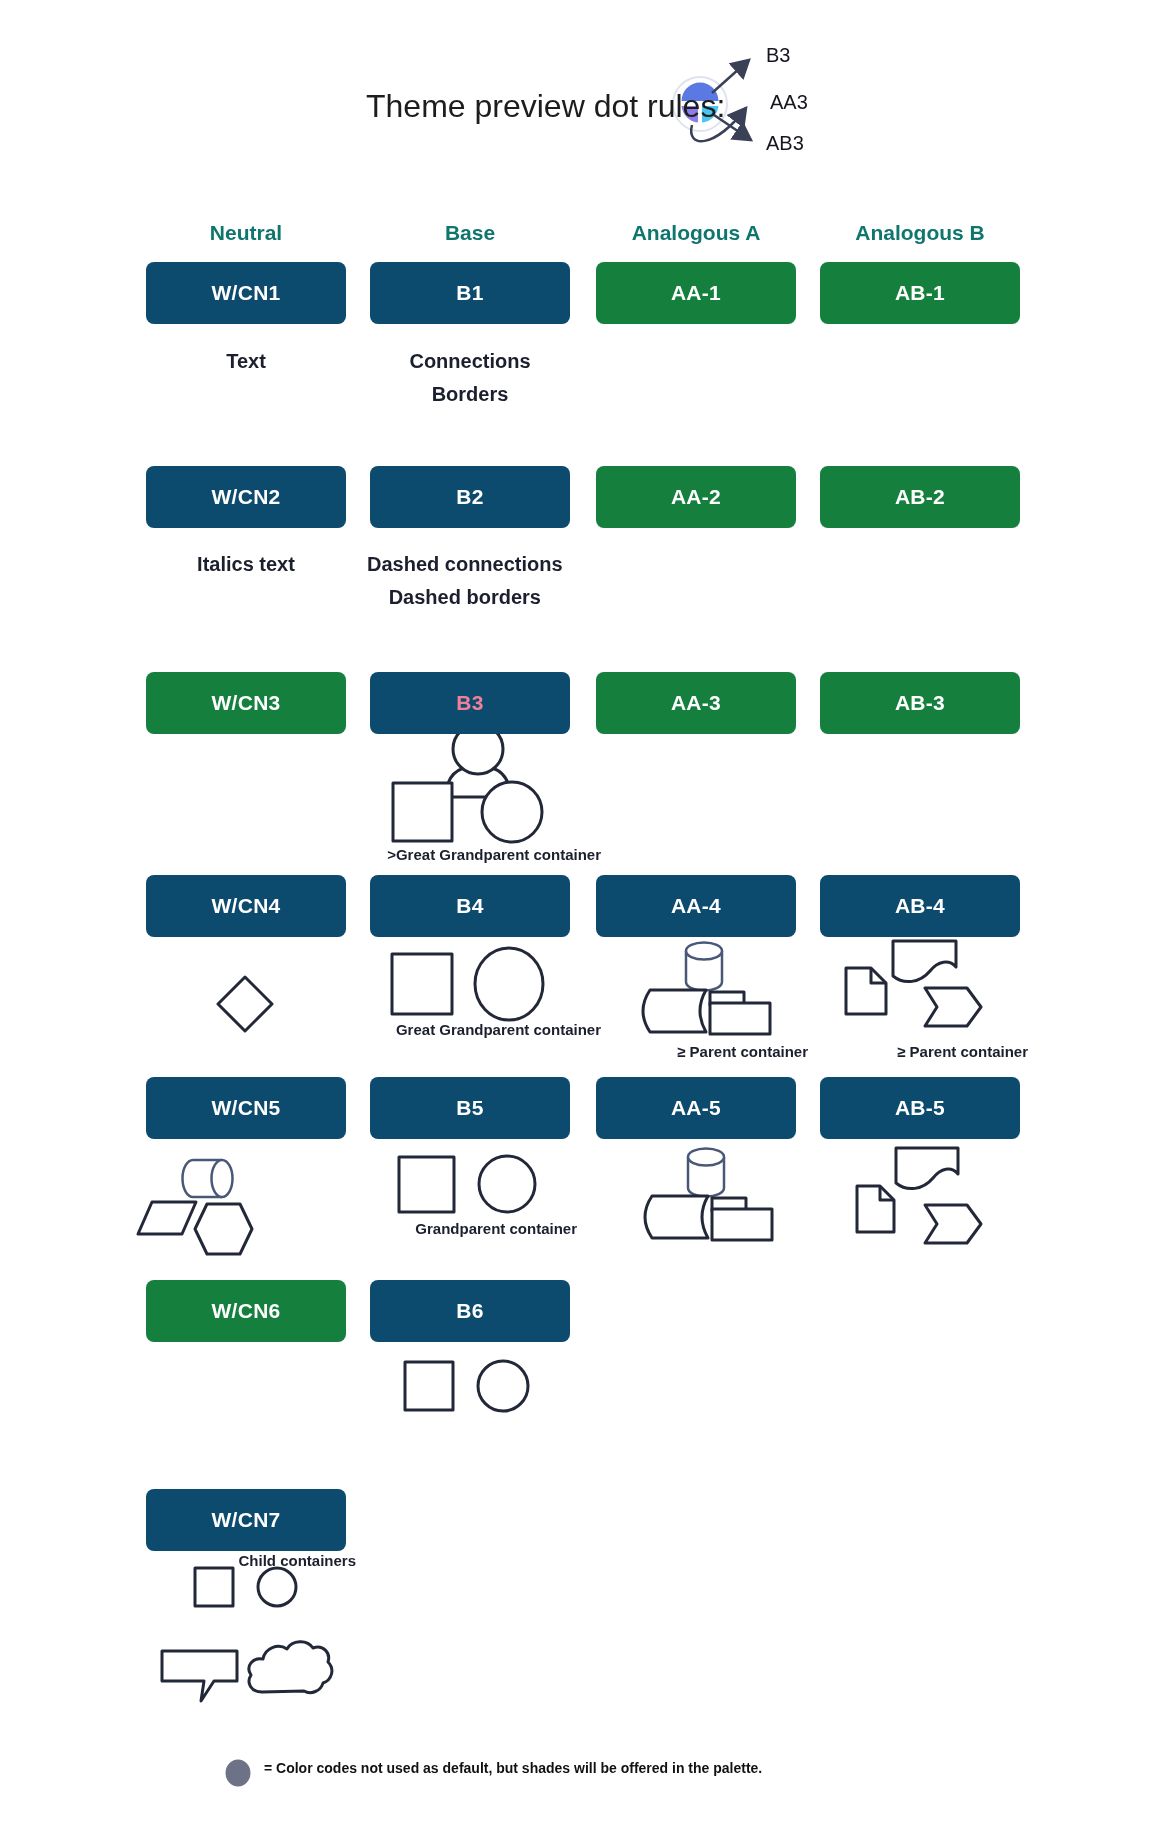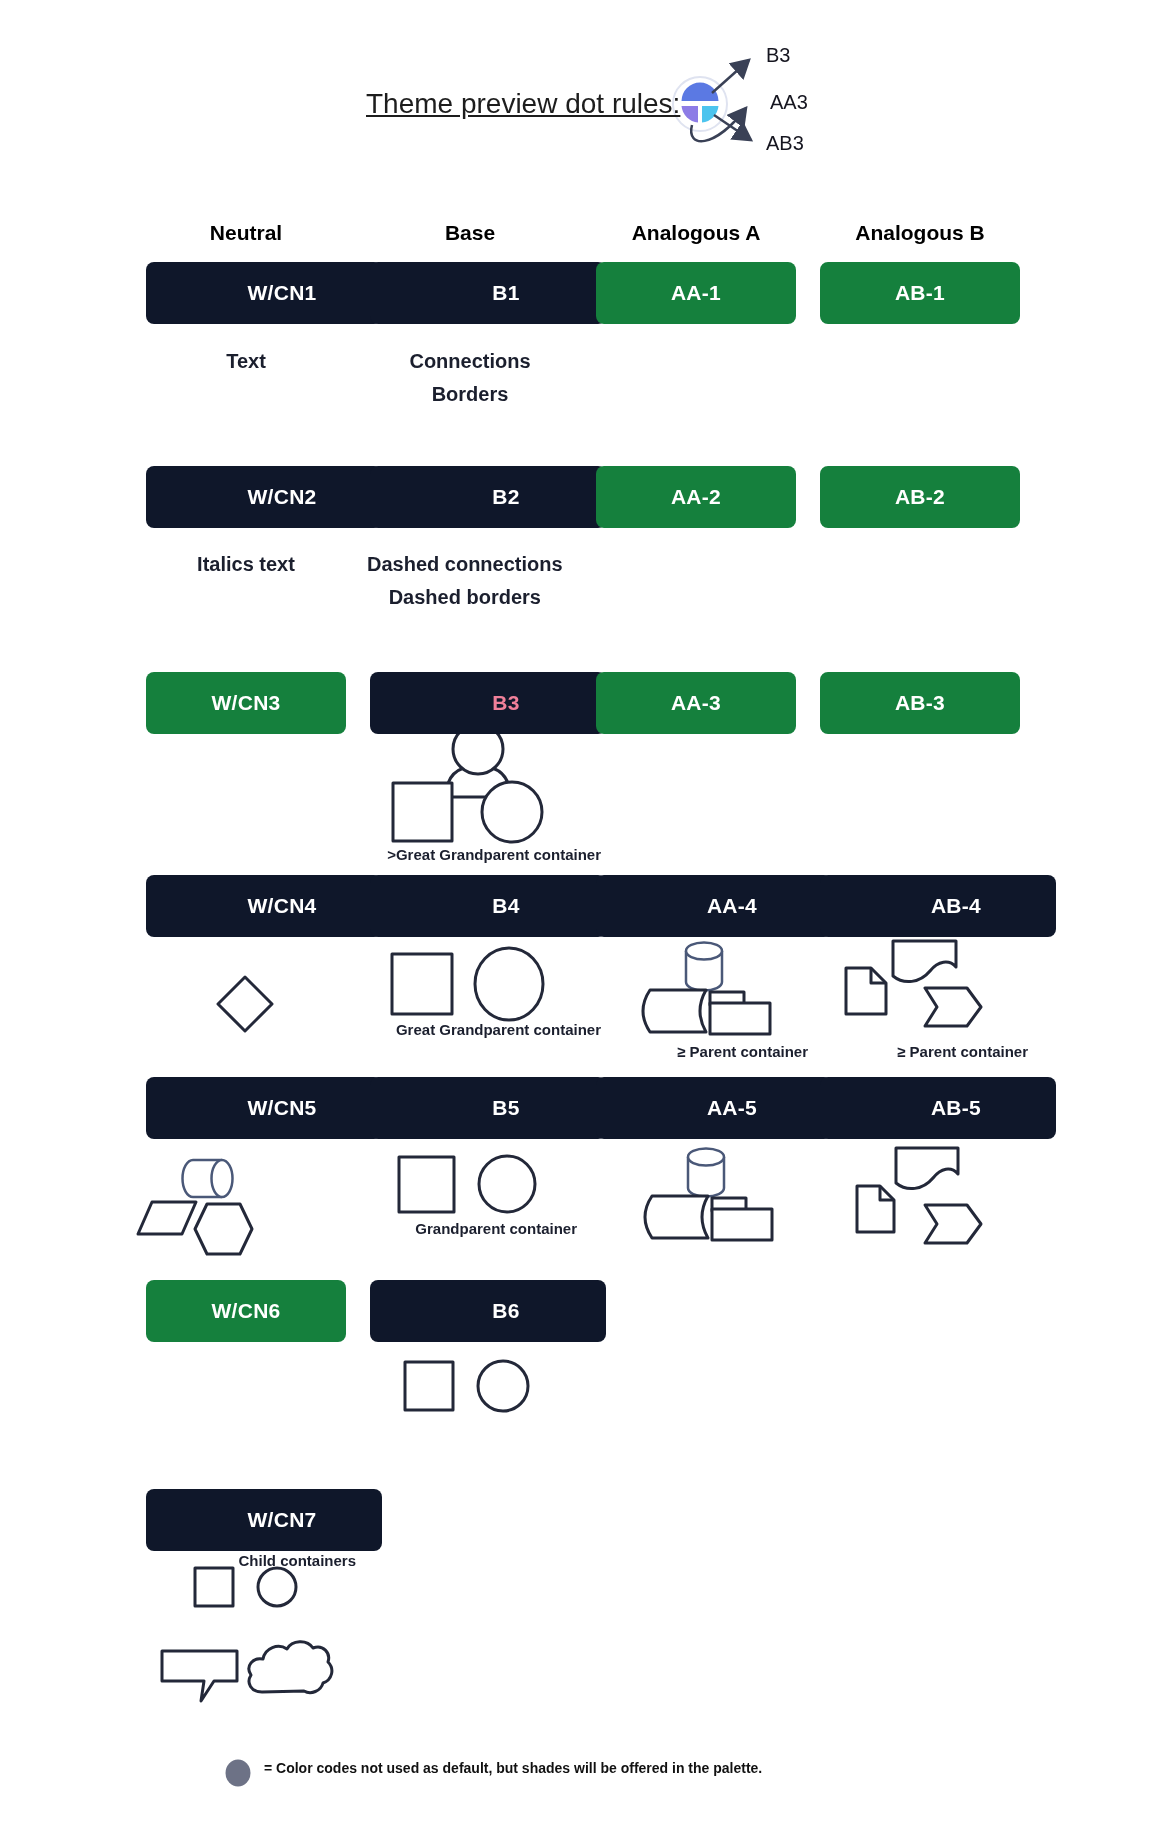--- a/index.html
+++ b/index.html
@@ -1,26 +1,26 @@
 <!DOCTYPE html>
 <html><head>
 <meta charset="utf-8">
 <style>
   html,body{margin:0;padding:0;background:#ffffff;}
   .canvas{position:relative;width:1164px;height:1822px;background:#ffffff;
           font-family:"Liberation Sans",sans-serif;overflow:hidden;}
   .overlay{position:absolute;left:0;top:0;pointer-events:none;}
-  .title{position:absolute;left:366px;top:88px;font-size:28px;color:#1d1d1d;white-space:nowrap;text-decoration:underline;}
+  .title{position:absolute;left:366px;top:88px;font-size:32px;color:#1d1d1d;white-space:nowrap;}
   .dot-label{position:absolute;font-size:20px;font-weight:500;color:#15151f;white-space:nowrap;}
   .col-header{position:absolute;top:221px;width:200px;text-align:center;
-              font-size:21px;font-weight:700;color:#000000;}
+              font-size:21px;font-weight:700;color:#0f766e;}
   .swatch{position:absolute;width:200px;height:62px;border-radius:8px;
           display:flex;align-items:center;justify-content:center;
           font-size:21px;font-weight:700;color:#ffffff;letter-spacing:.3px;}
-  .swatch.dark{background:#0f172a;padding-left:36px;}
+  .swatch.dark{background:#0c4a6e;}
   .swatch.gray{background:#15803d;}
   .swatch.pink{color:#f0809a;}
   .note{position:absolute;color:#1b1f2e;font-weight:700;}
   .note.big{font-size:20px;line-height:33px;text-align:center;}
   .note.small{font-size:15px;line-height:19px;text-align:right;}
   .center{text-align:center;}
   .legend-text{position:absolute;left:264px;top:1760px;font-size:14px;
                font-weight:700;color:#111111;white-space:nowrap;text-align:right;}
 </style>
 </head>

